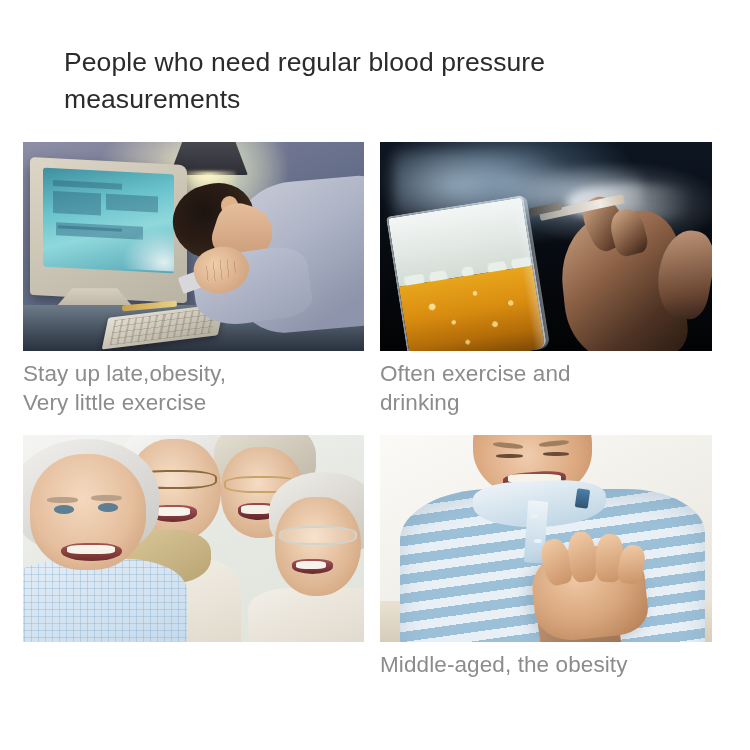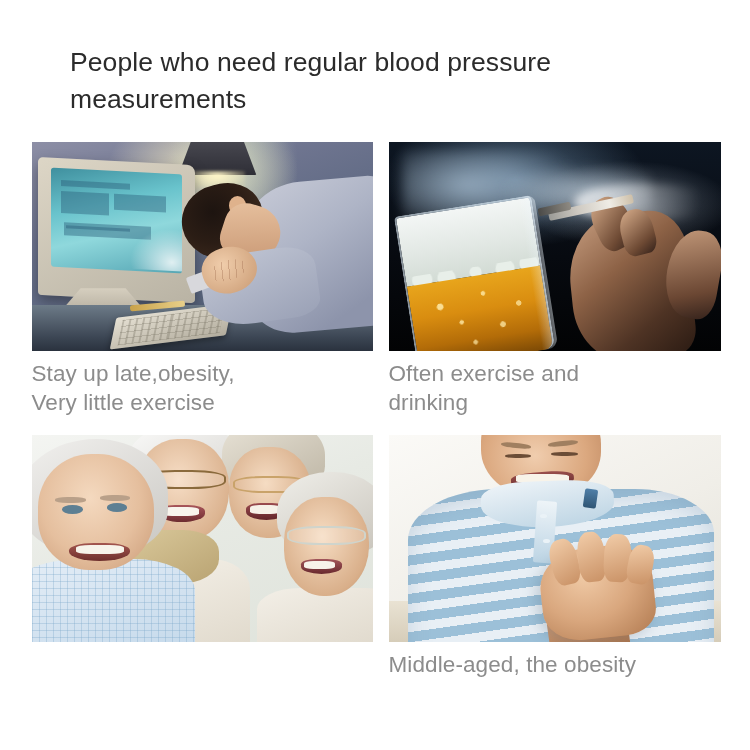--- a/index.html
+++ b/index.html
@@ -7,36 +7,36 @@
     width:750px; height:750px;
     background:#ffffff;
     font-family:"Liberation Sans", sans-serif;
     overflow:hidden;
   }
   .page { position:relative; width:750px; height:750px; background:#fff; }
 
   
   .title {
     position:absolute;
-    left:70px; top:44px; width:620px;
+    left:64px; top:44px; width:620px;
     font-size:26.5px;
     line-height:37px;
     letter-spacing:0.1px;
     color:#2b2b2b;
     font-weight:400;
     white-space:pre-line;
   }
 
   
   .grid {
     position:absolute;
     left:23px; top:142px;
     width:706px;
   }
-  .row { display:flex; gap:16px;justify-content:center; }
+  .row { display:flex; gap:16px; }
   .cell { width:341px; }
   .cell.right { width:332px; }
 
   .photo {
     width:100%;
     height:209px;
     overflow:hidden;
     position:relative;
     background:#cfd4d8;
   }

